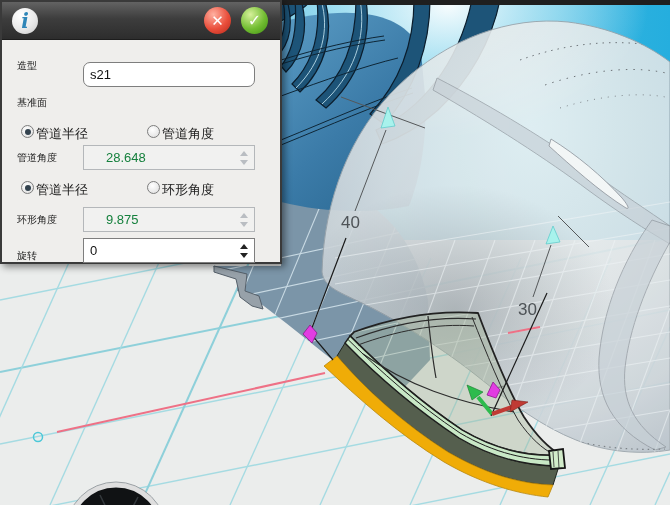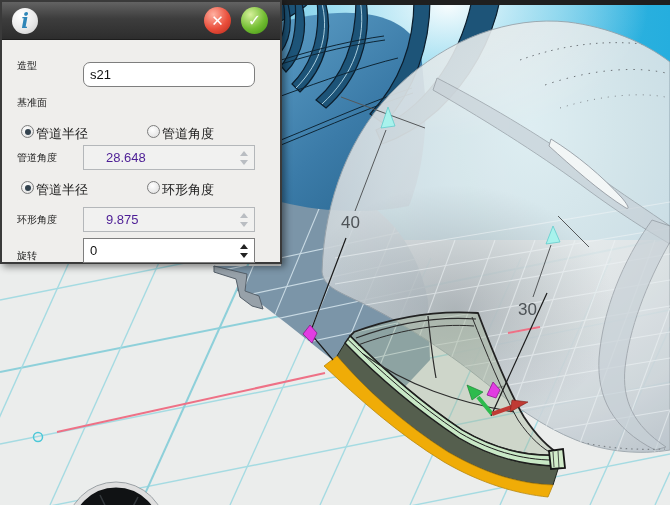--- a/index.html
+++ b/index.html
@@ -26,21 +26,21 @@
   .btn-ok{width:27px;height:27px;margin-left:10px;cursor:pointer;
        background:radial-gradient(circle at 35% 28%,#d6f09a 0%,#72bd32 55%,#3f8f12 100%);
        color:#fff;font-size:16px;font-weight:bold;}
   .lab{position:absolute;left:15px;font-size:10px;color:#1a1a1a;}
   .tbox{position:absolute;left:81px;width:172px;height:25px;box-sizing:border-box;
        border:1px solid #7e7e7e;background:#fff;font-size:13px;color:#111;
        padding:0 6px;font-family:inherit;}
   .spinwrap{position:absolute;left:81px;width:172px;height:25px;}
   .spinwrap input{width:100%;height:100%;box-sizing:border-box;border:1px solid #7e7e7e;
        background:#fff;font-size:13px;color:#111;padding:0 18px 0 6px;font-family:inherit;}
-  .spinwrap.dis input{border-color:#b4b7ba;background:#f1f1f0;color:#4c1d95;padding-left:22px;}
+  .spinwrap.dis input{border-color:#b4b7ba;background:#f1f1f0;color:#15803d;padding-left:22px;}
   .spinbtns{position:absolute;right:3px;top:0;bottom:0;width:12px;display:flex;
        flex-direction:column;justify-content:center;gap:4px;}
   .tri-up{width:0;height:0;border-left:4px solid transparent;border-right:4px solid transparent;
        border-bottom:5px solid #222;}
   .tri-dn{width:0;height:0;border-left:4px solid transparent;border-right:4px solid transparent;
        border-top:5px solid #222;}
   .dis .tri-up{border-bottom-color:#b9bdc2;} .dis .tri-dn{border-top-color:#b9bdc2;}
   .radio{position:absolute;width:13px;height:13px;border-radius:50%;
        border:1px solid #7d7d7d;box-sizing:border-box;
        background:radial-gradient(circle at 40% 35%,#fff,#dcdcdc);}

